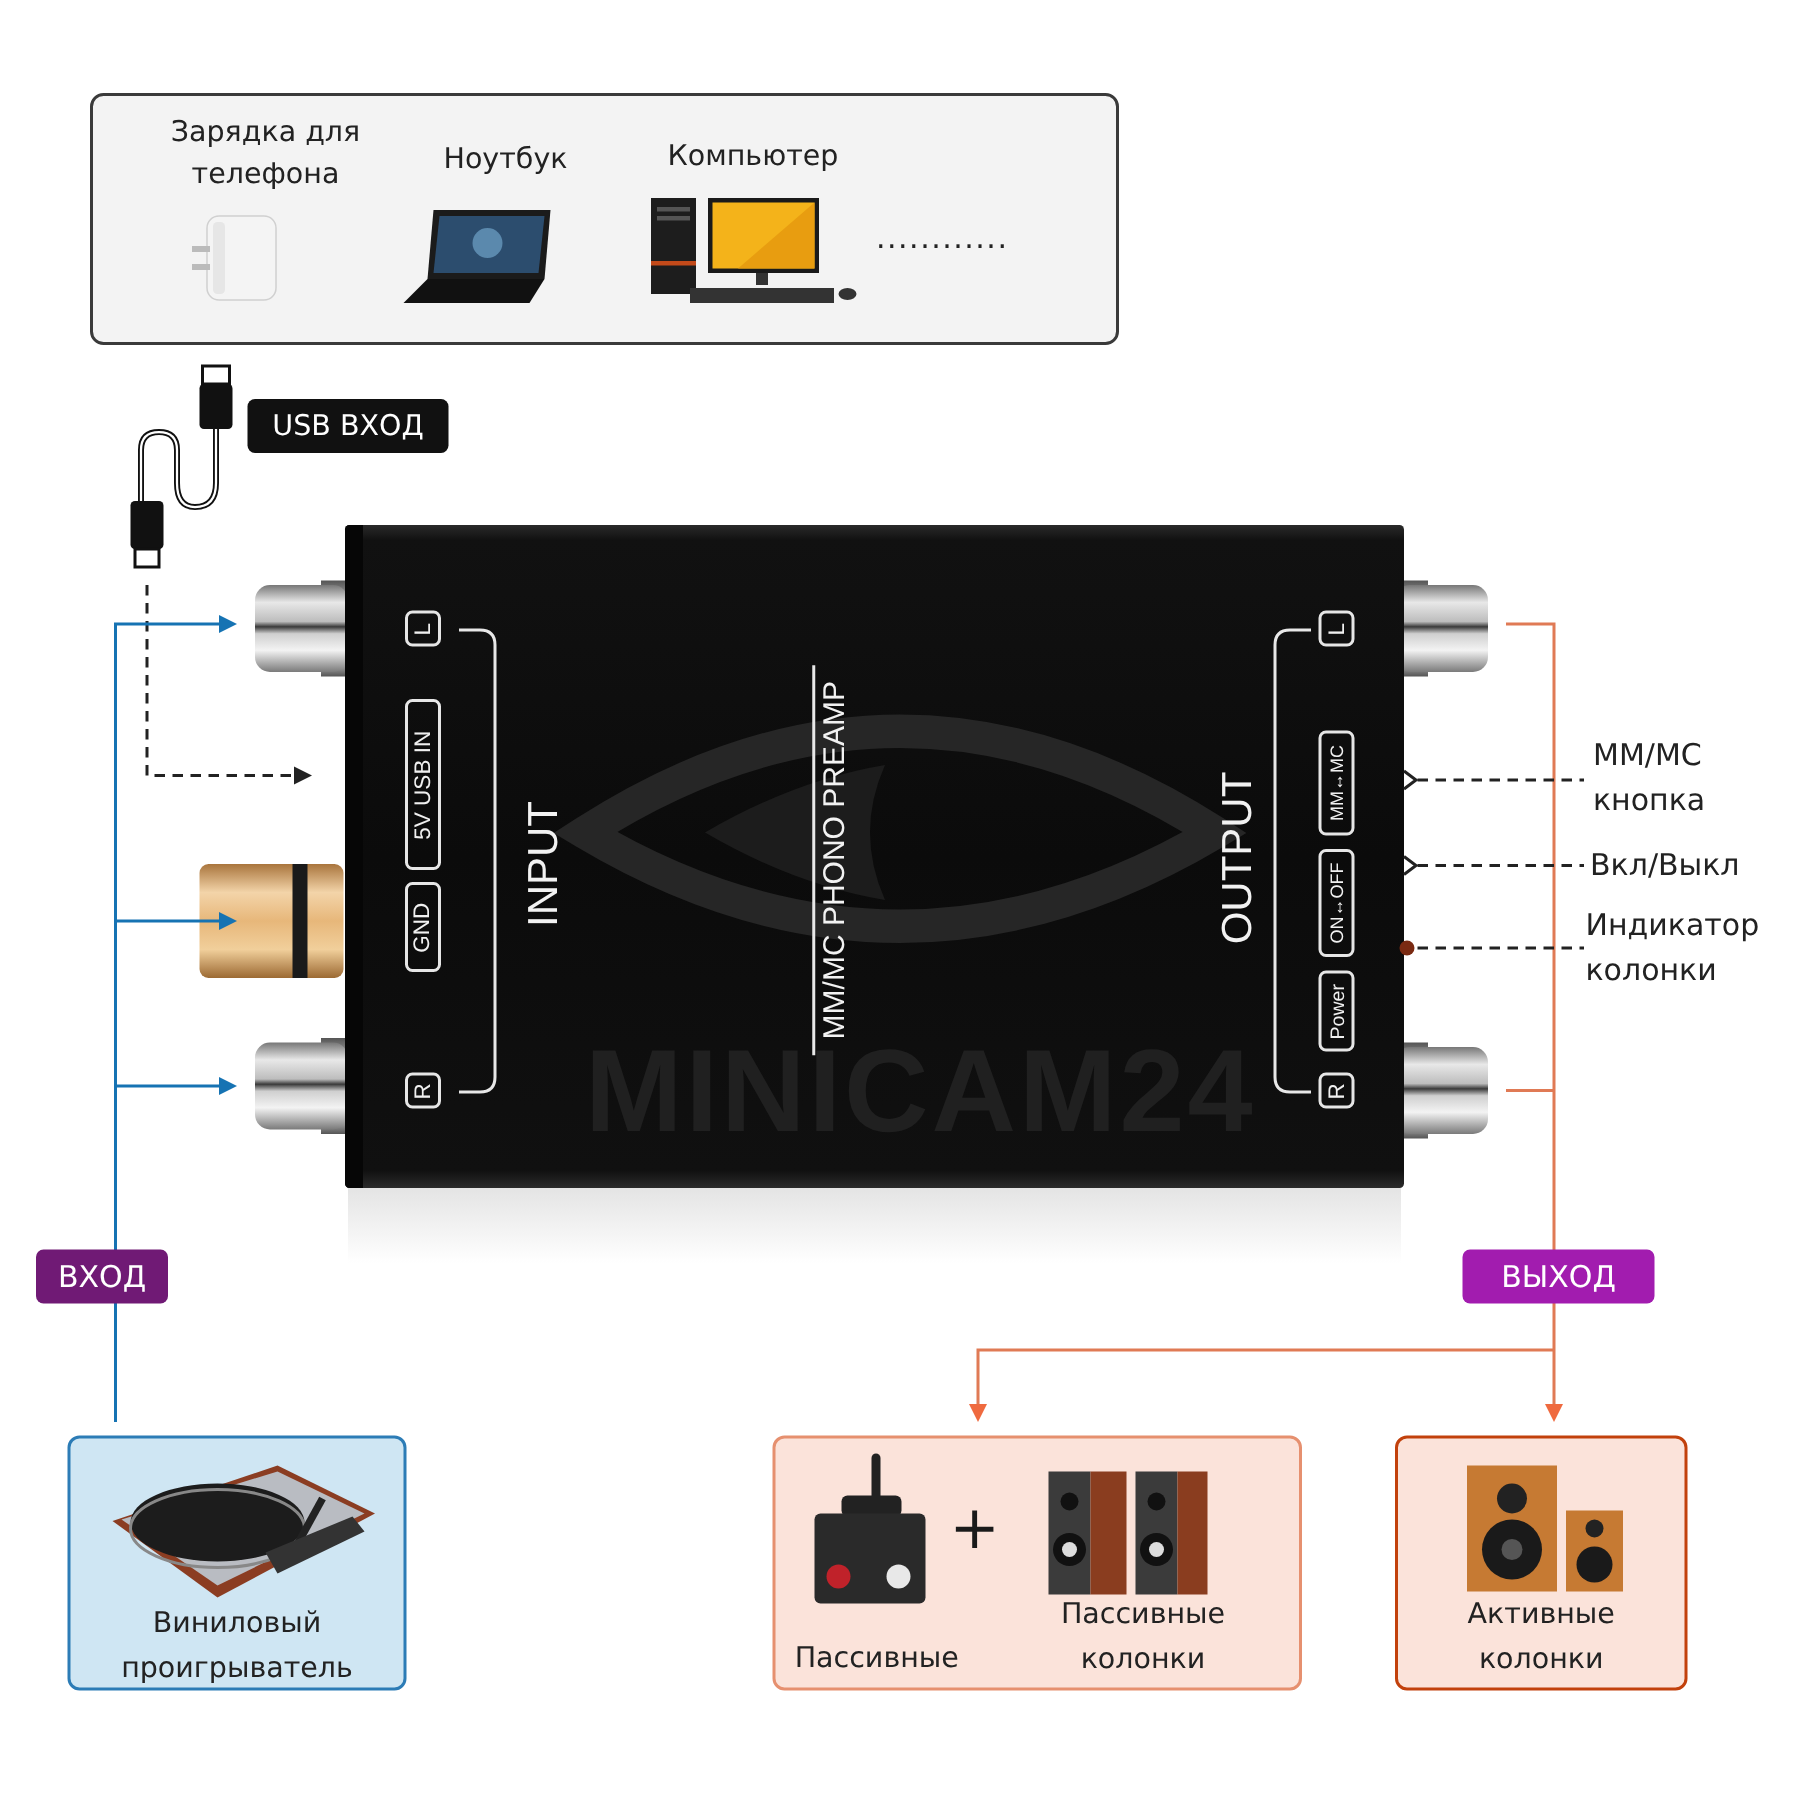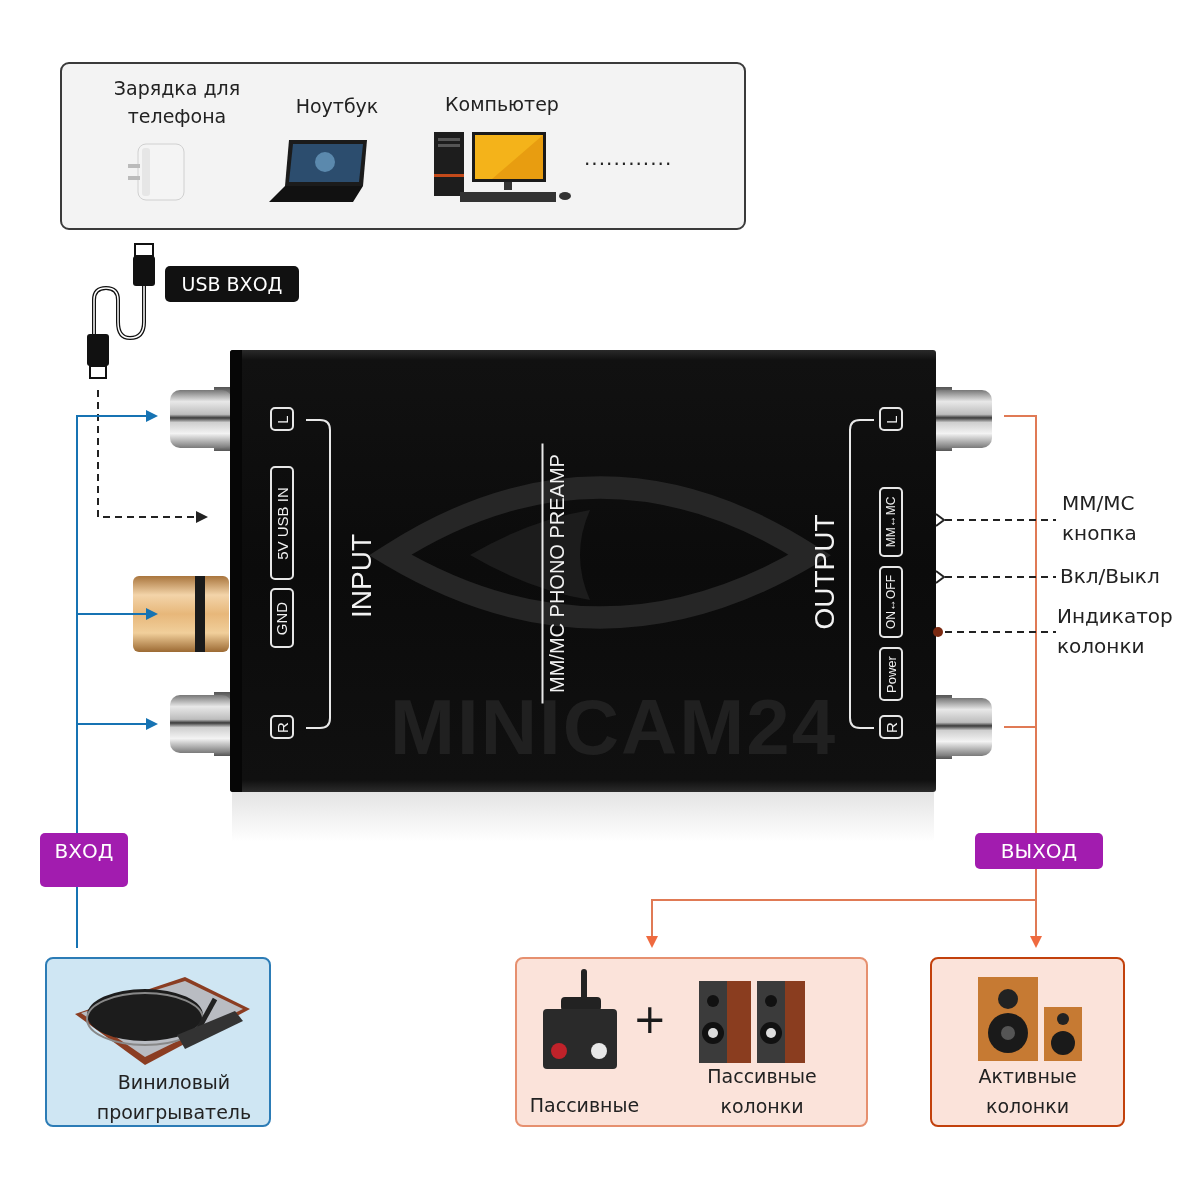--- a/index.html
+++ b/index.html
@@ -35,21 +35,21 @@
     background: linear-gradient(180deg, #555, #cfcfcf 30%, #888 55%, #dcdcdc 80%, #555); }
   #gnd-post { left: 133px; top: 576px; width: 96px; height: 76px; border-radius: 6px;
     background: linear-gradient(180deg, #a9753d 0%, #f3d4a9 25%, #e7b77a 50%, #f1cf9b 75%, #9c6a33 100%); }
   #gnd-ring { left: 195px; top: 576px; width: 10px; height: 76px; background: #1a1a1a; }
 
   
   .callout { position: absolute; font-size: 20px; line-height: 30px; color: #222; }
 
   
   .tag { position: absolute; color: #fff; font-size: 20px; text-align: center; border-radius: 5px; }
-  #tag-in { left: 40px; top: 833px; width: 88px; height: 54px; line-height: 36px; background: #a21caf; }
+  #tag-in { left: 24px; top: 833px; width: 88px; height: 36px; line-height: 36px; background: #701a75; }
   #tag-out { left: 975px; top: 833px; width: 128px; height: 36px; line-height: 36px; background: #a21caf; }
 
   
   .dest { position: absolute; box-sizing: border-box; border-radius: 8px; }
   #turntable-box { left: 45px; top: 957px; width: 226px; height: 170px; background: #cfe6f3; border: 2px solid #2c7cb6; }
   #amp-box { left: 515px; top: 957px; width: 353px; height: 170px; background: #fbe3da; border: 2px solid #e6906f; }
   #active-box { left: 930px; top: 957px; width: 195px; height: 170px; background: #fbe3da; border: 2px solid #c2410c; }
   .dest-label { position: absolute; font-size: 19px; line-height: 30px; text-align: center; color: #222; }
 
   svg.overlay { position: absolute; left: 0; top: 0; }
@@ -216,21 +216,21 @@
 
 <div id="turntable-box" class="dest">
   <svg class="abs" style="left:18px;top:10px" width="190" height="100">
     <polygon points="10,45 120,8 185,40 80,96" fill="#8b3d22"></polygon>
     <polygon points="16,44 120,12 178,40 80,88" fill="#b9bcc2"></polygon>
     <ellipse cx="80" cy="46" rx="58" ry="26" fill="#1c1c1c"></ellipse>
     <ellipse cx="80" cy="50" rx="58" ry="26" fill="none" stroke="#888" stroke-width="2"></ellipse>
     <line x1="150" y1="30" x2="128" y2="70" stroke="#222" stroke-width="5"></line>
     <polygon points="112,66 170,42 178,52 120,80" fill="#333"></polygon>
   </svg>
-  <div class="dest-label" style="left:0;top:108px;width:222px;margin-left:16px;">
+  <div class="dest-label" style="left:0;top:108px;width:222px;">
     <div>Виниловый</div>
     <div>проигрыватель</div>
   </div>
 </div>
 
 <div id="amp-box" class="dest">
   <svg class="abs" style="left:20px;top:6px" width="90" height="110">
     <rect x="44" y="4" width="6" height="36" rx="3" fill="#222"></rect>
     <rect x="24" y="32" width="40" height="14" rx="4" fill="#222"></rect>
     <rect x="6" y="44" width="74" height="60" rx="4" fill="#2a2a2a"></rect>

